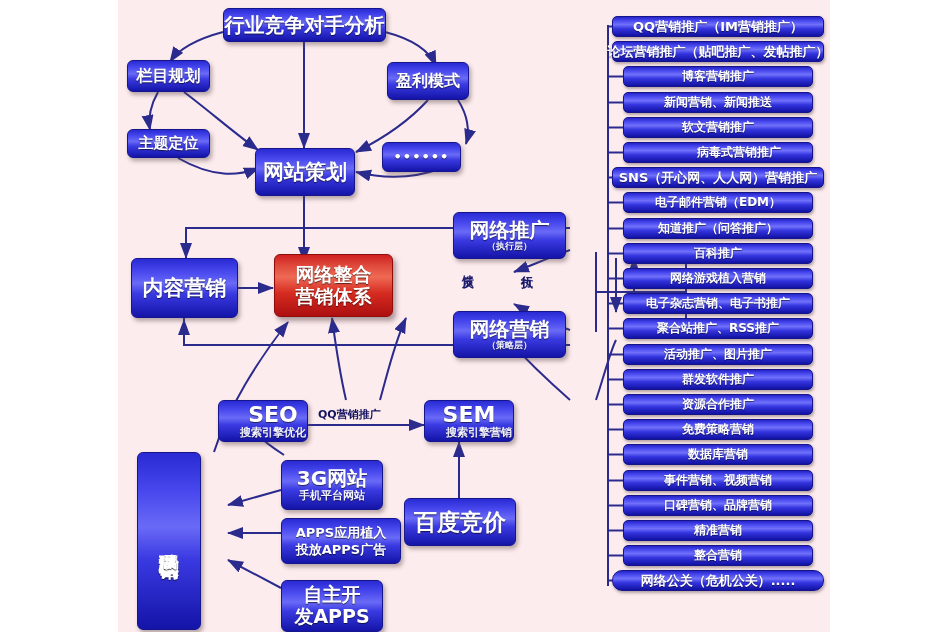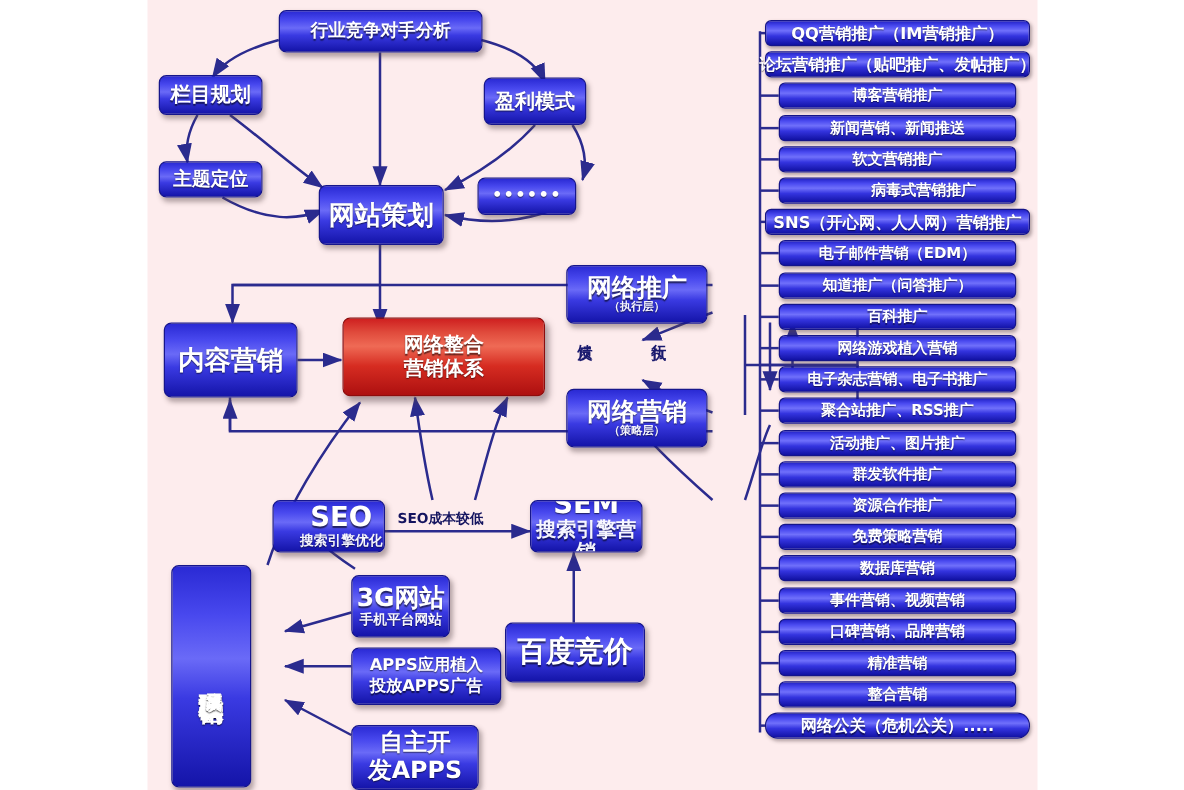--- a/index.html
+++ b/index.html
@@ -152,21 +152,21 @@
         <path d="M568,252 L568,292 L478,292"></path>
         <path d="M568,332 L568,292"></path>
         <path d="M478,292 L478,252"></path>
         <path d="M478,292 L478,332"></path>
 
         <path d="M490,25 L490,586"></path>
         <path d="M490,292 L568,292"></path>
       </g>
     </svg>
 
-    <div class="node" style="left:105px;top:8px;width:163px;height:34px;font-size:14px;font-weight:bold;text-align:right;">
+    <div class="node" style="left:105px;top:8px;width:163px;height:34px;font-size:20px;font-weight:bold;text-align:right;">
       <span>行业竞争对手分析</span>
     </div>
 
     <div class="node" style="left:9px;top:60px;width:83px;height:32px;font-size:16px;font-weight:bold;">
       <span>栏目规划</span>
     </div>
 
     <div class="node" style="left:269px;top:62px;width:82px;height:38px;font-size:16px;font-weight:bold;">
       <span>盈利模式</span>
     </div>
@@ -180,21 +180,21 @@
     </div>
 
     <div class="node" style="left:137px;top:148px;width:100px;height:48px;font-size:21px;font-weight:bold;">
       <span>网站策划</span>
     </div>
 
     <div class="node" style="left:13px;top:258px;width:107px;height:60px;font-size:21px;font-weight:bold;">
       <span>内容营销</span>
     </div>
 
-    <div class="node red" style="left:156px;top:254px;width:162px;height:63px;font-size:16px;font-weight:bold;">
+    <div class="node red" style="left:156px;top:254px;width:119px;height:63px;font-size:19px;font-weight:bold;">
       <span>网络整合</span>
       <span style="margin-top:2px;">营销体系</span>
     </div>
 
     <div class="node" style="left:335px;top:212px;width:113px;height:47px;font-size:20px;font-weight:bold;">
       <span>网络推广</span>
       <span class="sub">（执行层）</span>
     </div>
 
     <div class="node" style="left:335px;top:311px;width:113px;height:47px;font-size:20px;font-weight:bold;">
@@ -205,35 +205,35 @@
     <div class="lbl vlbl" style="left:341px;top:266px;">反馈</div>
     <div class="lbl vlbl" style="left:400px;top:266px;">执行</div>
 
     <div class="node" style="left:100px;top:400px;width:90px;height:42px;font-size:22px;font-weight:bold;padding-left:20px;">
       <span>SEO</span>
       <span class="sub" style="font-size:11px;">搜索引擎优化</span>
     </div>
 
     <div class="node" style="left:306px;top:400px;width:90px;height:42px;font-size:22px;font-weight:bold;">
       <span>SEM</span>
-      <span class="sub" style="font-size:16px;">搜索引擎营销</span>
-    </div>
-
-    <div class="lbl" style="left:200px;top:407px;color:#14145f;">SEO成本较低</div>
+      <span class="sub" style="font-size:11px;padding-left:20px;">搜索引擎营销</span>
+    </div>
+
+    <div class="lbl" style="left:200px;top:407px;color:#14145f;">QQ营销推广</div>
 
     <div class="node" style="left:286px;top:498px;width:112px;height:48px;font-size:23px;font-weight:bold;">
       <span>百度竞价</span>
     </div>
 
     <div class="node vert" style="left:19px;top:452px;width:64px;height:178px;font-size:20px;font-weight:bold;">
       <span>移动互联网营销</span>
       <span class="vsub">决战第三屏</span>
     </div>
 
-    <div class="node" style="left:163px;top:460px;width:79px;height:50px;font-size:20px;font-weight:bold;">
+    <div class="node" style="left:163px;top:460px;width:102px;height:50px;font-size:20px;font-weight:bold;">
       <span>3G网站</span>
       <span class="sub" style="font-size:11px;">手机平台网站</span>
     </div>
 
     <div class="node" style="left:163px;top:518px;width:120px;height:46px;font-size:13px;font-weight:bold;">
       <span>APPS应用植入</span>
       <span style="margin-top:3px;">投放APPS广告</span>
     </div>
 
     <div class="node" style="left:163px;top:580px;width:102px;height:52px;font-size:19px;font-weight:bold;">

